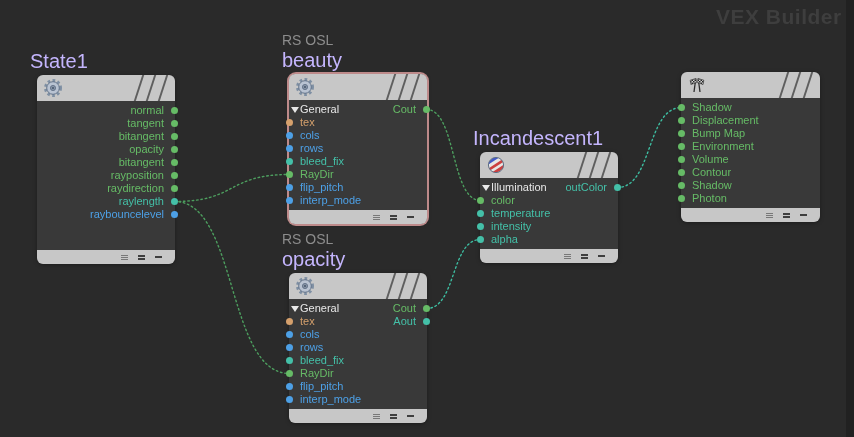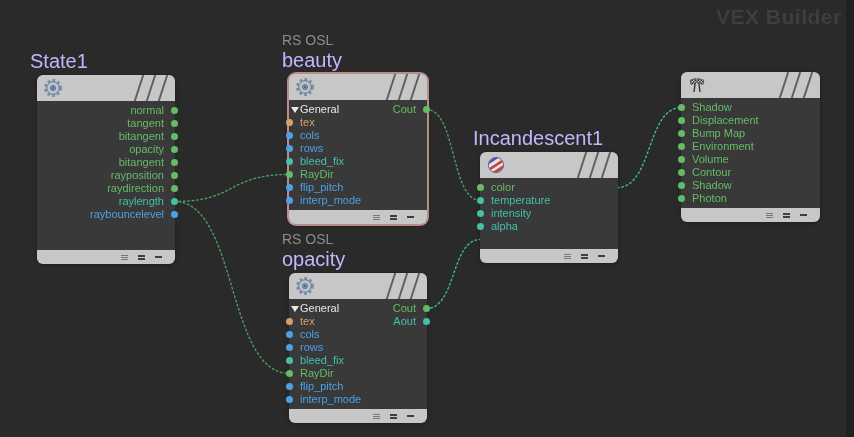--- a/index.html
+++ b/index.html
@@ -275,20 +275,26 @@
                 </g>
               </g>
               <circle cx="10" cy="10" r="7.6" fill="none" stroke="#5f6f84" stroke-width="1"></circle>
             </svg></span>
           <span class="slash" style="right: 12px;"></span>
           <span class="slash" style="right: 24px;"></span>
           <span class="slash" style="right: 36px;"></span>
         </div>
         <div class="rows">
           <div class="row">
+            <span class="expander"></span>
+            <span class="in-label" style="color: rgb(232, 232, 232);">Illumination</span>
+            <span class="out-label" style="color: rgb(68, 192, 168);">outColor</span>
+            <span class="dot out" style="background: rgb(68, 192, 168);"></span>
+          </div>
+          <div class="row">
             <span class="dot in" style="background: rgb(102, 187, 102);"></span>
             <span class="in-label" style="color: rgb(102, 187, 102);">color</span>
           </div>
           <div class="row">
             <span class="dot in" style="background: rgb(68, 192, 168);"></span>
             <span class="in-label" style="color: rgb(68, 192, 168);">temperature</span>
           </div>
           <div class="row">
             <span class="dot in" style="background: rgb(68, 192, 168);"></span>
             <span class="in-label" style="color: rgb(68, 192, 168);">intensity</span>

